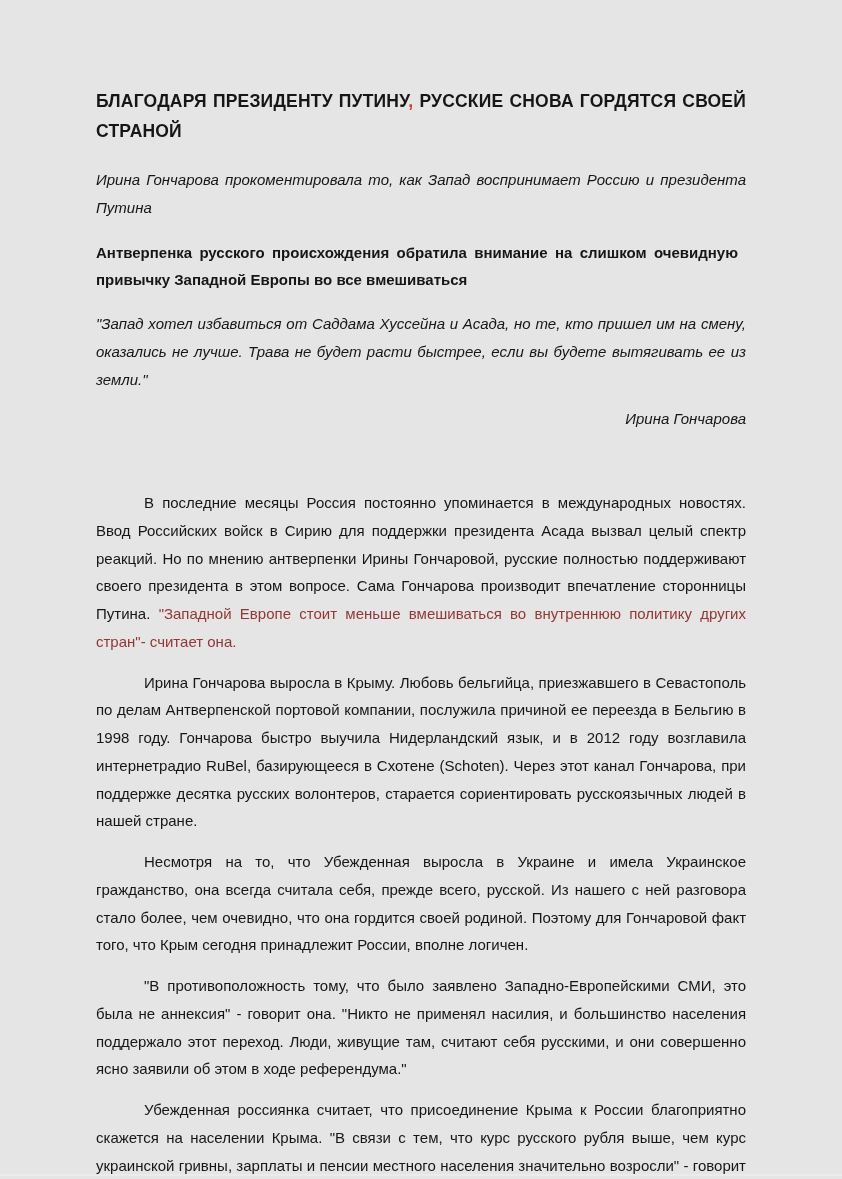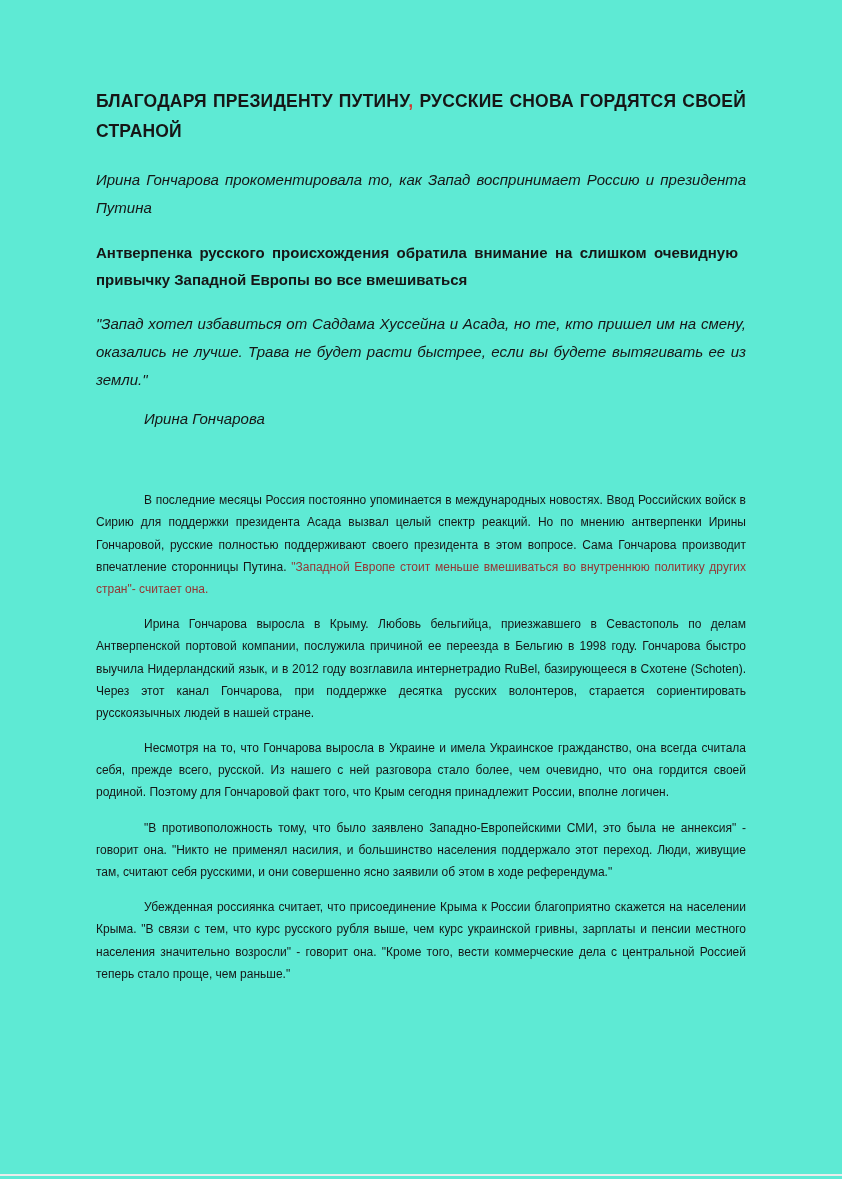--- a/index.html
+++ b/index.html
@@ -12,21 +12,21 @@
     height: 1179px;
     position: relative;
     overflow: hidden;
     font-family: "Liberation Sans", sans-serif;
     color: #161616;
     -webkit-font-smoothing: antialiased;
   }
   .page {
     position: absolute;
     inset: 0;
-    background: #5eead4;
+    background: #e5e5e5;
   }
   .content {
     padding: 86px 96px 0 96px;
   }
   .article-title {
     margin: 0 0 20px 0;
     font-size: 17.5px;
     font-weight: 700;
     line-height: 1.72;
     letter-spacing: 0.2px;
@@ -56,24 +56,25 @@
     font-size: 15px;
     line-height: 1.85;
     text-align: justify;
   }
   .quote-attribution {
     margin: 0 0 56px 0;
     font-style: italic;
     font-size: 15px;
     line-height: 1.85;
     padding-left: 48px;
+    text-align: right;
   }
   .body-paragraph {
     margin: 0 0 13px 0;
-    font-size: 12px;
+    font-size: 15px;
     line-height: 1.85;
     text-align: justify;
     text-indent: 48px;
   }
   .red-run {
     color: #943634;
   }
   .section-subheading {
     margin: 16px 0 13px 0;
     font-size: 15px;
@@ -103,21 +104,21 @@
     <p class="deck">Антверпенка русского происхождения обратила внимание на слишком очевидную привычку Западной Европы во все вмешиваться</p>
 
     <p class="pull-quote">"Запад хотел избавиться от Саддама Хуссейна и Асада, но те, кто пришел им на смену, оказались не лучше. Трава не будет расти быстрее, если вы будете вытягивать ее из земли."</p>
 
     <p class="quote-attribution">Ирина Гончарова</p>
 
     <p class="body-paragraph"><span>В последние месяцы Россия постоянно упоминается в международных новостях. Ввод Российских войск в Сирию для поддержки президента Асада вызвал целый спектр реакций. Но по мнению антверпенки Ирины Гончаровой, русские полностью поддерживают своего президента в этом вопросе. Сама Гончарова производит впечатление сторонницы Путина. </span><span class="red-run">"Западной Европе стоит меньше вмешиваться во внутреннюю политику других стран"- считает она.</span></p>
 
     <p class="body-paragraph">Ирина Гончарова выросла в Крыму. Любовь бельгийца, приезжавшего в Севастополь по делам Антверпенской портовой компании, послужила причиной ее переезда в Бельгию в 1998 году. Гончарова быстро выучила Нидерландский язык, и в 2012 году возглавила интернетрадио RuBel, базирующееся в Схотене (Schoten). Через этот канал Гончарова, при поддержке десятка русских волонтеров, старается сориентировать русскоязычных людей в нашей стране.</p>
 
-    <p class="body-paragraph">Несмотря на то, что Гончарова выросла в Украине и имела Украинское гражданство, она всегда считала себя, прежде всего, русской. Из нашего с ней разговора стало более, чем очевидно, что она гордится своей родиной. Поэтому для Гончаровой факт того, что Крым сегодня принадлежит России, вполне логичен.</p>
+    <p class="body-paragraph">Несмотря на то, что Убежденная выросла в Украине и имела Украинское гражданство, она всегда считала себя, прежде всего, русской. Из нашего с ней разговора стало более, чем очевидно, что она гордится своей родиной. Поэтому для Гончаровой факт того, что Крым сегодня принадлежит России, вполне логичен.</p>
 
 
     <p class="body-paragraph">"В противоположность тому, что было заявлено Западно-Европейскими СМИ, это была не аннексия" - говорит она. "Никто не применял насилия, и большинство населения поддержало этот переход. Люди, живущие там, считают себя русскими, и они совершенно ясно заявили об этом в ходе референдума."</p>
 
     <p class="body-paragraph">Убежденная россиянка считает, что присоединение Крыма к России благоприятно скажется на населении Крыма. "В связи с тем, что курс русского рубля выше, чем курс украинской гривны, зарплаты и пенсии местного населения значительно возросли" - говорит она. "Кроме того, вести коммерческие дела с центральной Россией теперь стало проще, чем раньше."</p>
 
   </div>
 
   <div class="page-bottom-divider"></div>
 </div>

